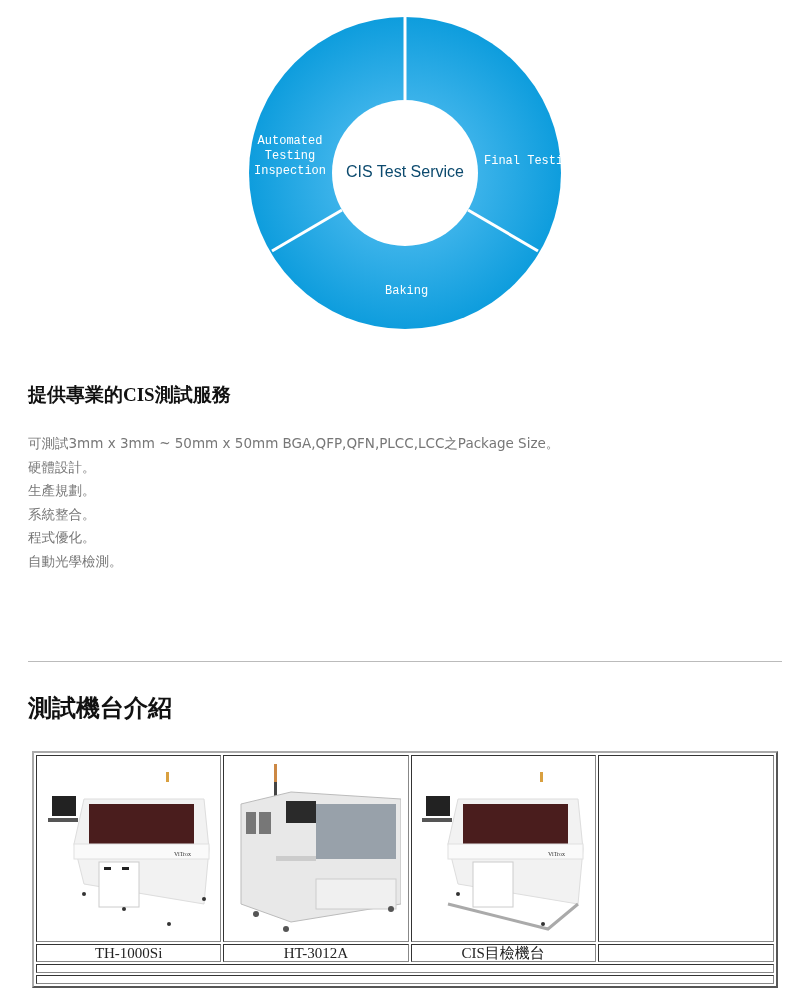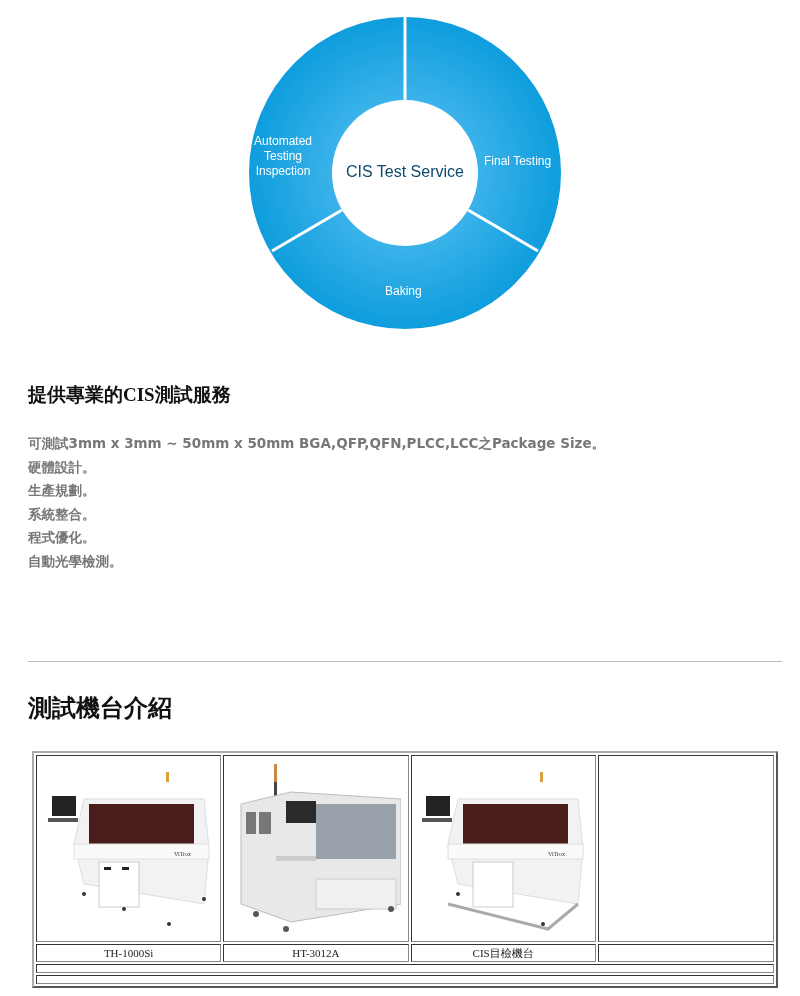--- a/index.html
+++ b/index.html
@@ -1,43 +1,43 @@
 <!DOCTYPE html>
 <html><head>
 <meta charset="utf-8">
 <style>
   html, body { margin: 0; padding: 0; background: #ffffff; }
   body { width: 800px; height: 996px; position: relative; overflow: hidden;
          font-family: "DejaVu Sans", "Liberation Sans", sans-serif; color: #222; }
 
   .ring-wrap { position: absolute; left: 248px; top: 16px; width: 314px; height: 314px; }
   .ring-wrap svg { position: absolute; left: 0; top: 0; }
-  .ring-label { position: absolute; color: #ffffff; font-family: Liberation Sans, sans-serif;
+  .ring-label { position: absolute; color: #ffffff; font-family: Liberation Mono, monospace;
                 font-size: 12px; line-height: 15px; text-align: center; white-space: nowrap; }
   .ring-center { position: absolute; color: #0c4a6e; font-family: "Liberation Sans", sans-serif;
                  font-size: 16px; white-space: nowrap; }
 
   .h2 { position: absolute; left: 28px; font-weight: bold; color: #111;
         font-family: Liberation Serif, serif; margin: 0; }
   .h2.s1 { top: 382px; font-size: 19px; }
   .h2.s2 { top: 692px; font-size: 24px; }
 
   .paras { position: absolute; left: 28px; top: 432px; }
   .paras p { margin: 0; height: 23.5px; line-height: 23.5px; font-size: 13.5px; color: #777;
-             font-family: "DejaVu Sans", sans-serif; white-space: nowrap; font-weight: bold; }
+             font-family: "DejaVu Sans", sans-serif; white-space: nowrap; }
 
   .divider { position: absolute; left: 28px; top: 661px; width: 754px; height: 0;
              border-top: 1px solid #bbbbbb; }
 
   table.machines { position: absolute; left: 32px; top: 751px; width: 746px;
                    border: 2px outset #aaa; border-collapse: separate; border-spacing: 2px;
                    font-family: "Liberation Serif", serif; }
   table.machines td { border: 1px inset #888; padding: 0; text-align: center; }
   td.img-cell { height: 185px; width: 184px; vertical-align: middle; background: #fff; }
-  td.name-cell { height: 16px; font-size: 11px; color: #222; line-height: 16px; }
+  td.name-cell { height: 16px; font-size: 15px; color: #222; line-height: 16px; }
   td.empty-row { height: 7px; }
 
   .machine { position: relative; width: 170px; height: 170px; margin: 0 auto; }
 </style>
 </head>
 <body>
 
 <div class="ring-wrap">
   <svg width="314" height="314" viewBox="0 0 314 314">
     <defs>

